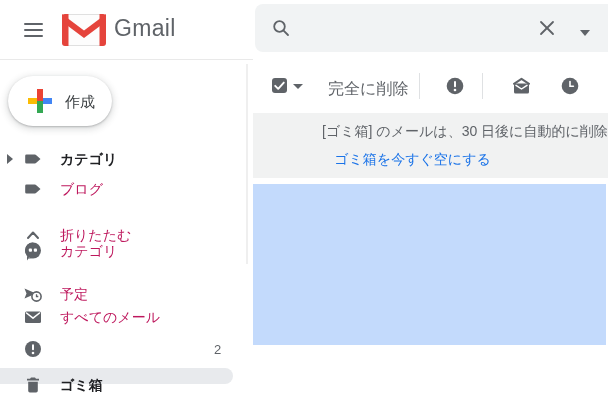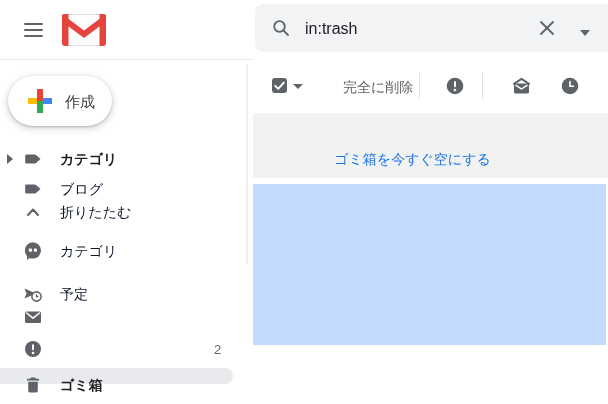--- a/index.html
+++ b/index.html
@@ -33,33 +33,33 @@
   #compose{position:absolute;left:8px;top:76px;width:104px;height:50px;background:#fff;border-radius:25px;
     box-shadow:0 1px 2px rgba(60,64,67,.30),0 2px 6px 2px rgba(60,64,67,.15);cursor:pointer;}
   #plus-icon{position:absolute;left:20px;top:13px;width:24px;height:24px;}
   .plus-arm{position:absolute;}
   #compose-label{position:absolute;left:57px;top:17px;font-size:15px;color:#3c4043;}
 
   #sidebar-scroll-line{position:absolute;left:246px;top:64px;width:2px;height:200px;background:#efefef;}
 
   .nav-row{position:absolute;left:0;width:240px;height:32px;cursor:pointer;}
   .nav-icon{position:absolute;left:23px;top:6px;width:20px;height:20px;}
-  .nav-label{position:absolute;left:60px;top:8px;font-size:14px;color:#0f172a;white-space:nowrap;}
+  .nav-label{position:absolute;left:60px;top:8px;font-size:14px;color:#be185d;white-space:nowrap;}
   .nav-label.bold{font-weight:bold;color:#202124;}
   .nav-count{position:absolute;left:214px;top:9px;font-size:13px;color:#5f6368;}
   #expander-categories{position:absolute;left:7px;top:11px;width:0;height:0;
     border-top:5px solid transparent;border-bottom:5px solid transparent;border-left:6px solid #5f6368;}
   #row-trash{position:absolute;left:0;top:368px;width:233px;height:16px;background:#e8eaed;
     border-radius:0 17px 17px 0;cursor:pointer;}
 
   
   #select-checkbox{position:absolute;left:272px;top:78px;width:15px;height:15px;background:#5f6368;border-radius:3px;cursor:pointer;}
   #select-caret{position:absolute;left:293px;top:84px;width:0;height:0;
     border-left:5px solid transparent;border-right:5px solid transparent;border-top:5px solid #5f6368;cursor:pointer;}
-  #delete-forever{position:absolute;left:343px;top:79px;font-size:14px;color:#5f6368;cursor:pointer;}
+  #delete-forever{position:absolute;left:328px;top:79px;font-size:16px;color:#5f6368;cursor:pointer;}
   .tb-divider{position:absolute;top:73px;width:1px;height:26px;background:#dfe1e3;}
   .tb-icon{position:absolute;top:77px;cursor:pointer;}
 
   
   #notice{position:absolute;left:253px;top:113px;width:355px;height:65px;background:#f1f2f2;overflow:hidden;}
   #notice-line1{position:absolute;left:69px;top:10px;font-size:14px;color:#5f6368;white-space:nowrap;}
   #empty-trash-link{position:absolute;left:0;top:38px;width:319px;text-align:center;font-size:14px;color:#1a73e8;cursor:pointer;}
 
   
   #selected-block{position:absolute;left:253px;top:184px;width:353px;height:161px;background:#c3dafc;}
@@ -74,28 +74,28 @@
       <span></span>
   </div>
 
   <svg id="logo" viewBox="0 0 44 32">
     <rect x="0.5" y="0.5" width="43" height="31" rx="3" fill="#fdfdfd" stroke="#e0e0e0"></rect>
     <path d="M0,3 a3,3 0 0 1 3,-3 h3.5 v32 h-3.5 a3,3 0 0 1 -3,-3 z" fill="#e5443c"></path>
     <path d="M37.5,0 h3.5 a3,3 0 0 1 3,3 v26 a3,3 0 0 1 -3,3 h-3.5 z" fill="#e5443c"></path>
     <path d="M0,0 L22,16.5 L44,0 L44,7.5 L22,24 L0,7.5 z" fill="#e5443c"></path>
   </svg>
 
+  <div id="app-title">Gmail</div>
   <div id="sidebar-header-line"></div>
 
   <div id="search-bar">
     <svg id="search-icon" width="18" height="18" viewBox="0 0 18 18">
       <circle cx="7.5" cy="7.5" r="5.3" fill="none" stroke="#5f6368" stroke-width="1.8"></circle>
       <line x1="11.6" y1="11.6" x2="16" y2="16" stroke="#5f6368" stroke-width="1.8" stroke-linecap="round"></line>
     </svg>
-    <input id="search-input" type="text" value="in:trash" style="">
     <svg id="clear-search" width="18" height="18" viewBox="0 0 18 18">
       <line x1="3" y1="3" x2="15" y2="15" stroke="#5f6368" stroke-width="1.8" stroke-linecap="round"></line>
       <line x1="15" y1="3" x2="3" y2="15" stroke="#5f6368" stroke-width="1.8" stroke-linecap="round"></line>
     </svg>
     <div id="search-caret"></div>
   </div>
 </div>
 
 <div id="compose">
   <div id="plus-icon">
@@ -117,21 +117,21 @@
   <div class="nav-label bold">カテゴリ</div>
 </div>
 
 <div class="nav-row" style="top:173px">
   <svg class="nav-icon" viewBox="0 0 20 20">
     <path d="M3.5 5.5 h8.3 a2 2 0 0 1 1.5.7 L17.5 10 l-4.2 3.8 a2 2 0 0 1 -1.5.7 H3.5 a1.3 1.3 0 0 1 -1.3-1.3 v-6.4 a1.3 1.3 0 0 1 1.3-1.3 z" fill="#5f6368"></path>
   </svg>
   <div class="nav-label">ブログ</div>
 </div>
 
-<div class="nav-row" style="top:196px">
+<div class="nav-row" style="top:219px">
   <svg class="nav-icon" viewBox="0 0 20 20">
     <polyline points="5,13 10,7.5 15,13" fill="none" stroke="#5f6368" stroke-width="2" stroke-linecap="round" stroke-linejoin="round"></polyline>
   </svg>
   <div class="nav-label">折りたたむ</div>
 </div>
 
 <div class="nav-row" style="top:235px">
   <svg class="nav-icon" viewBox="0 0 20 20">
     <path d="M10 1.5 a8 8 0 1 0 0 16 h-4.5 l-1.5 2 v-4 a8 8 0 0 0 6-14 z" fill="#5f6368"></path>
     <circle cx="10" cy="9.5" r="8" fill="#5f6368"></circle>
@@ -148,20 +148,21 @@
     <path d="M13.5 10.3 v2.2 h1.8" fill="none" stroke="#5f6368" stroke-width="1.3"></path>
   </svg>
   <div class="nav-label">予定</div>
 </div>
 
 <div class="nav-row" style="top:301px">
   <svg class="nav-icon" viewBox="0 0 20 20">
     <rect x="2" y="4.5" width="16" height="11.5" rx="1.5" fill="#5f6368"></rect>
     <polyline points="3.5,6 10,11.2 16.5,6" fill="none" stroke="#fff" stroke-width="1.6" stroke-linecap="round" stroke-linejoin="round"></polyline>
   </svg>
+  <div class="nav-label">すべてのメール</div>
 </div>
 
 <div class="nav-row" style="top:333px">
   <svg class="nav-icon" viewBox="0 0 20 20">
     <circle cx="10" cy="10" r="8" fill="#5f6368"></circle>
     <rect x="9" y="5.2" width="2" height="6" rx="1" fill="#fff"></rect>
     <circle cx="10" cy="14" r="1.3" fill="#fff"></circle>
   </svg>
   <div class="nav-count">2</div>
 </div>
@@ -198,16 +199,17 @@
   <rect x="2" y="6.5" width="15" height="10" rx="1.5" fill="#5f6368"></rect>
   <polyline points="4,8.3 9.5,12 15,8.3" fill="none" stroke="#fff" stroke-width="1.5" stroke-linecap="round" stroke-linejoin="round"></polyline>
 </svg>
 
 <svg class="tb-icon" style="left:561px" width="18" height="18" viewBox="0 0 18 18">
   <circle cx="9" cy="9" r="8.3" fill="#5f6368"></circle>
   <path d="M9 4.5 V9.3 H12.4" fill="none" stroke="#fff" stroke-width="1.6" stroke-linecap="round"></path>
 </svg>
 
 <div id="notice">
+  <div id="notice-line1">[ゴミ箱] のメールは、30 日後に自動的に削除</div>
   <div id="empty-trash-link">ゴミ箱を今すぐ空にする</div>
 </div>
 
 <div id="selected-block"></div>
 
 </body></html>

